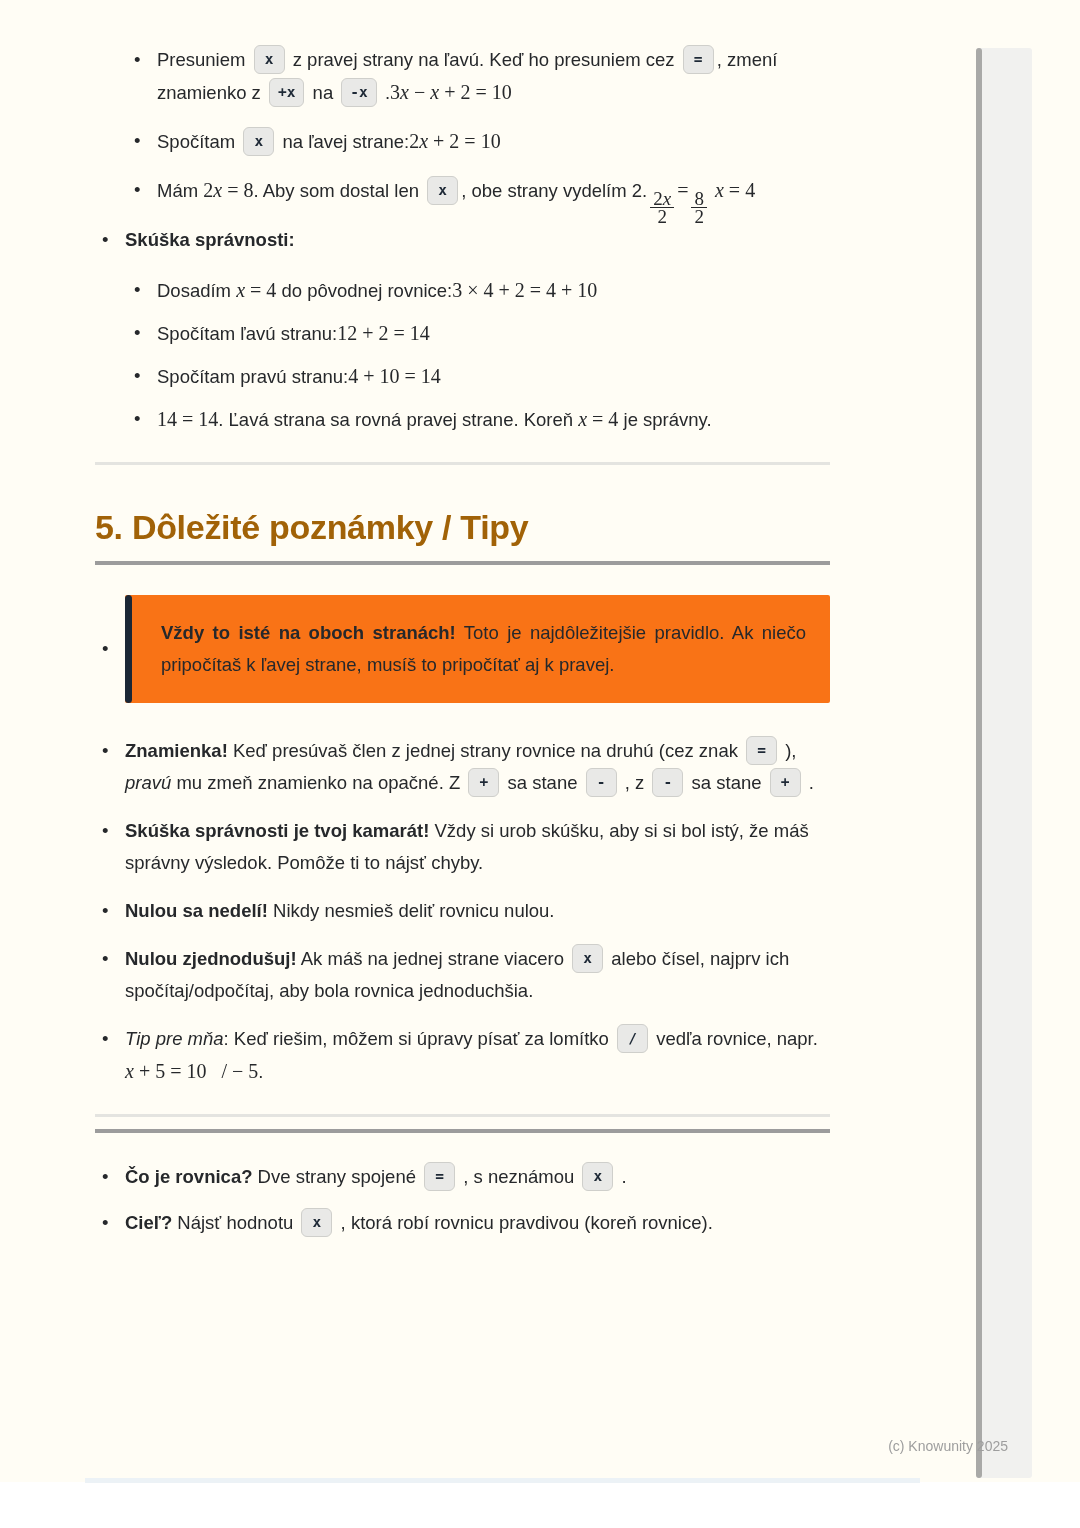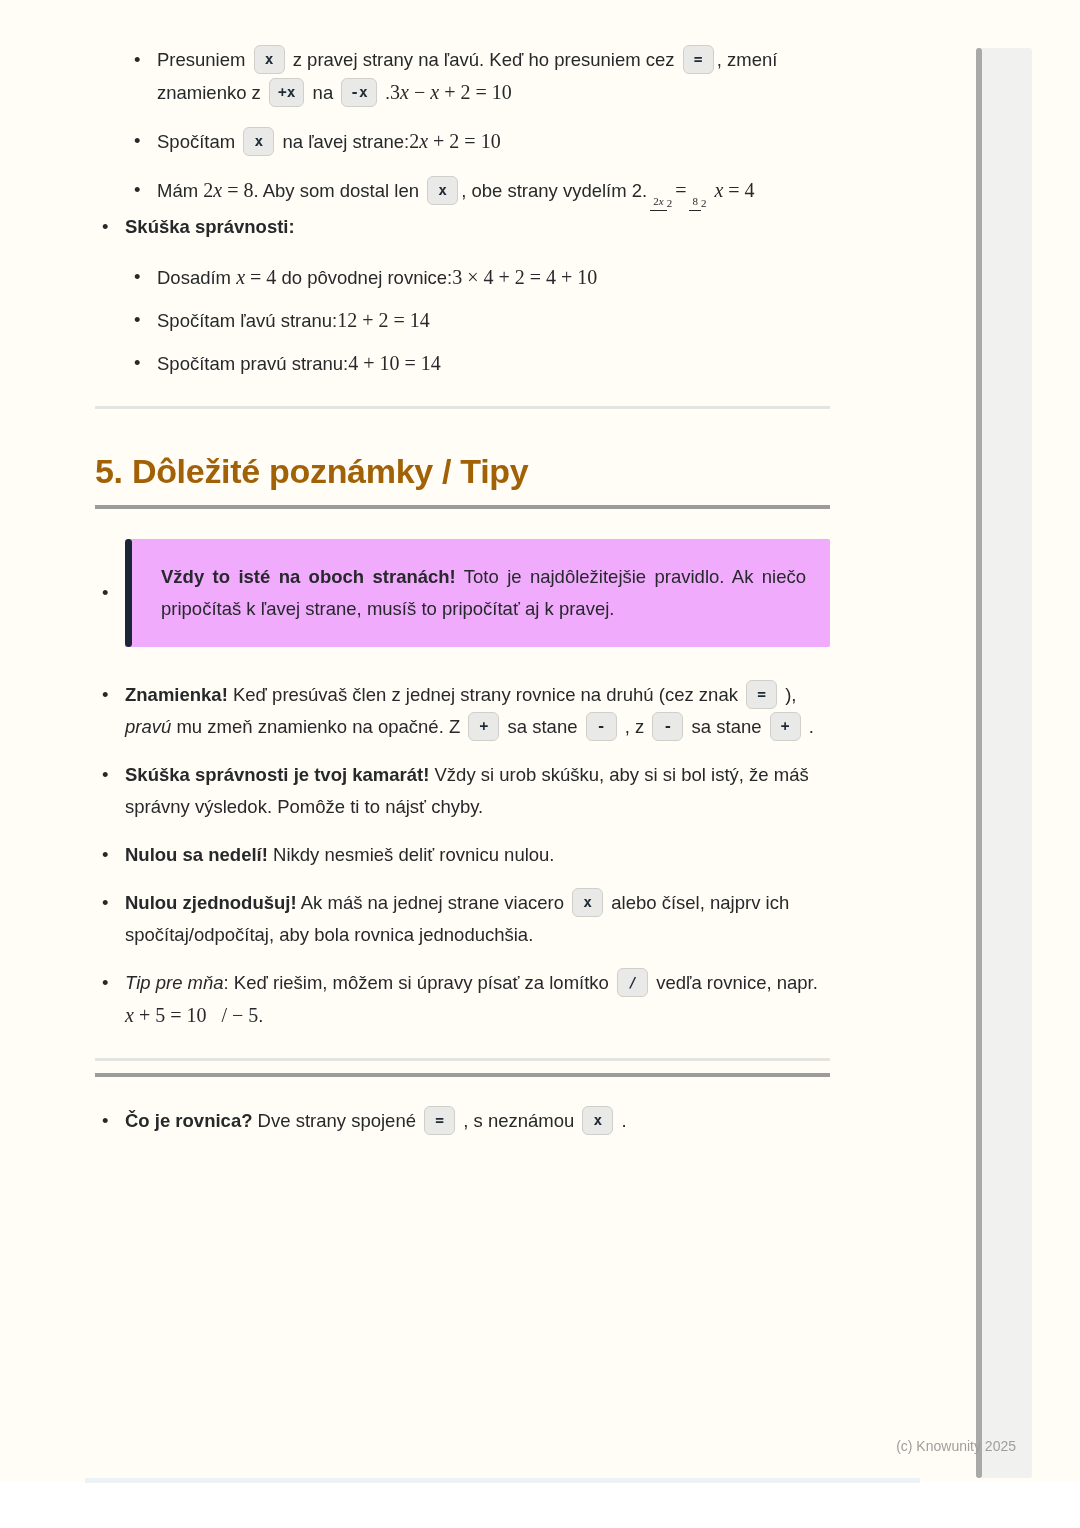--- a/index.html
+++ b/index.html
@@ -53,21 +53,21 @@
     font-weight:bold;
     color:#a16207;
     letter-spacing:-0.3px;
   }
   .heavy-rule { height:4px; background:#9C9C9C; margin-top:12px; }
 
   ul.quote-row { margin-top:30px; }
   ul.quote-row > li::before { top:50%; margin-top:-16px; }
   .quote {
     position:relative;
-    background:#f0abfc;
+    background:#f97316;
     padding:22px 24px 22px 36px;
     text-align:justify;
     border-radius:2px;
   }
   .quote-bar {
     position:absolute; left:0; top:0; bottom:0;
     width:7px; background:#1B2736; border-radius:4px;
   }
 
   ul.tips { margin-top:32px; }
@@ -89,42 +89,42 @@
     padding:6px 8px;
     color:#1E2936;
     vertical-align:2px;
     margin:0 3px;
     min-width:31px;
     text-align:center;
   }
   .math { font-family:"Liberation Serif", serif; font-size:20px; }
   .math i { font-style:italic; }
   .frac {
-    display:inline-flex; flex-direction:row; align-items:center;
+    display:inline-flex; flex-direction:column; align-items:center;
     font-family:"Liberation Serif", serif;
-    font-size:11px; line-height:15px;
+    font-size:19px; line-height:15px;
     vertical-align:-8px; margin:0 3px;
   }
   .frac .num { border-bottom:1.3px solid #26282b; padding:0 3px 1px 3px; }
   .frac .den { padding-top:1px; }
 
   .scroll-track {
     position:absolute; left:976px; top:48px;
     width:56px; height:1430px;
     background:#F1F1EF;
     border-radius:3px;
   }
   .scroll-thumb {
     position:absolute; left:976px; top:48px;
     width:6px; height:1430px;
     background:#A9A9A7;
     border-radius:3px;
   }
   .watermark {
-    position:absolute; top:1438px; right:64px;
+    position:absolute; top:1438px; right:72px;
     font-size:14px; color:#9E9E9E;
   }
 </style>
 </head>
 <body>
 
 <div class="sheet">
   <div class="content">
 
     <ul class="list lvl2-top">
@@ -139,20 +139,21 @@
           </span><span class="math">&nbsp;<i>x</i> = 4</span></li>
       </ul>
 
     <ul class="list lvl1 check-block">
       <li>
         <span><strong>Skúška správnosti:</strong></span>
         <ul class="list lvl2-nested">
             <li>Dosadím <span class="math"><i>x</i> = 4</span> do pôvodnej rovnice:<span class="math">3 × 4 + 2 = 4 + 10</span></li>
             <li>Spočítam ľavú stranu:<span class="math">12 + 2 = 14</span></li>
             <li>Spočítam pravú stranu:<span class="math">4 + 10 = 14</span></li>
+            <li><span class="math">14 = 14</span>. Ľavá strana sa rovná pravej strane. Koreň <span class="math"><i>x</i> = 4</span> je správny.</li>
           </ul>
       </li>
     </ul>
 
     <hr class="thin">
 
     <h2 class="section-heading">5. Dôležité poznámky / Tipy</h2>
     <div class="heavy-rule"></div>
 
     <ul class="list lvl1 quote-row">
@@ -171,20 +172,21 @@
         <li><strong>Nulou zjednodušuj!</strong> Ak máš na jednej strane viacero <span class="kbd">x</span> alebo čísel, najprv ich spočítaj/odpočítaj, aby bola rovnica jednoduchšia.</li>
         <li><em>Tip pre mňa</em>: Keď riešim, môžem si úpravy písať za lomítko <span class="kbd">/</span> vedľa rovnice, napr. <span class="math"><i>x</i> + 5 = 10&nbsp;&nbsp;&nbsp;/ − 5</span>.</li>
       </ul>
 
     <hr class="thin">
 
     <div class="heavy-rule"></div>
 
     <ul class="list lvl1 summary">
         <li><strong>Čo je rovnica?</strong> Dve strany spojené <span class="kbd">=</span> , s neznámou <span class="kbd">x</span> .</li>
+        <li><strong>Cieľ?</strong> Nájsť hodnotu <span class="kbd">x</span> , ktorá robí rovnicu pravdivou (koreň rovnice).</li>
       </ul>
 
   </div>
 </div>
 
 <div class="sheet-shadow"></div>
 <div class="scroll-track"></div>
 <div class="scroll-thumb"></div>
 <div class="watermark">(c) Knowunity 2025</div>
 

